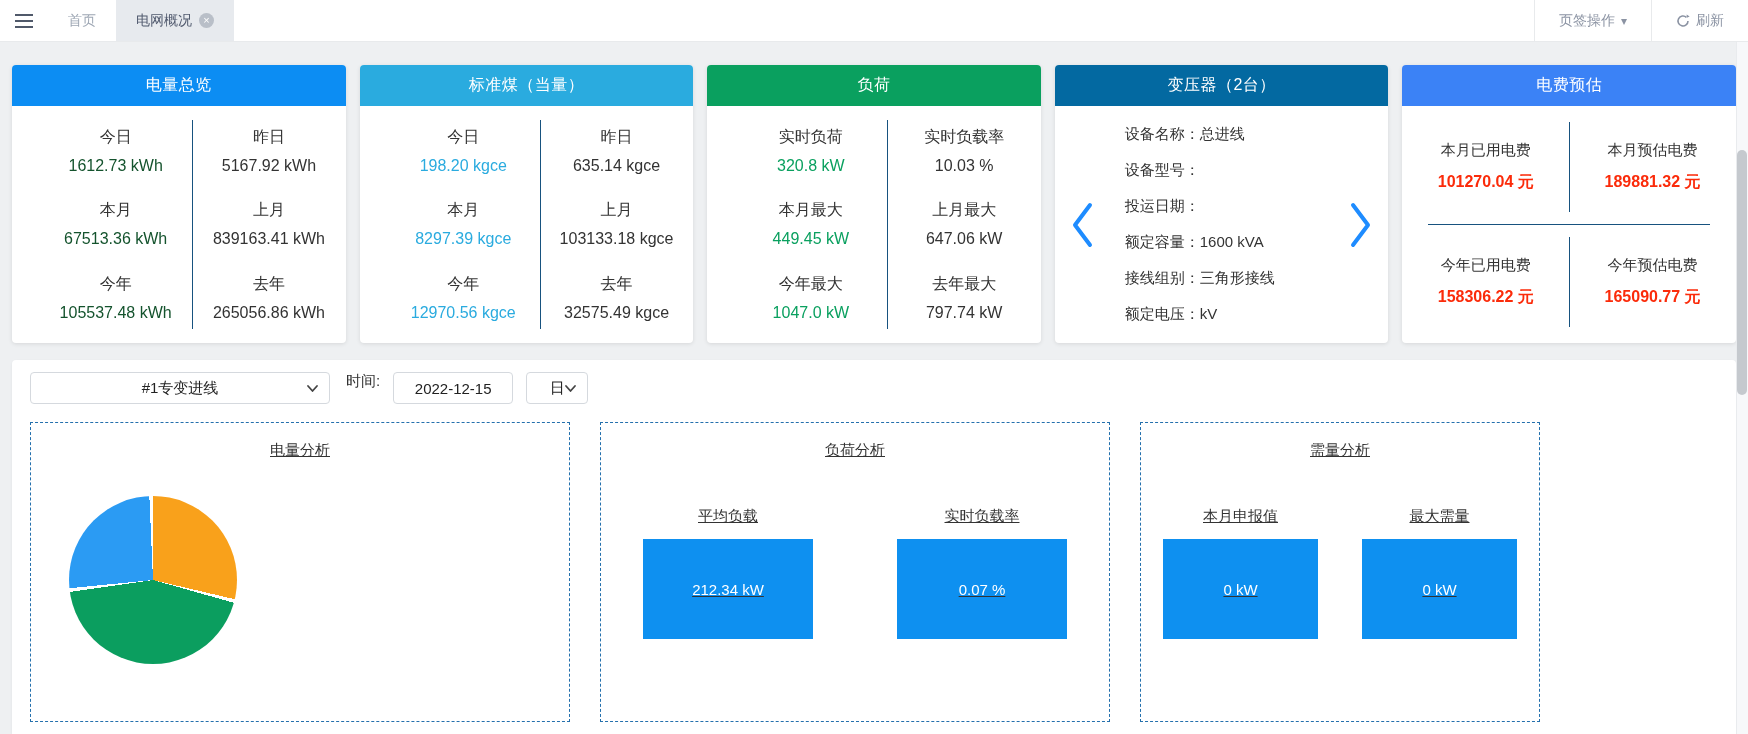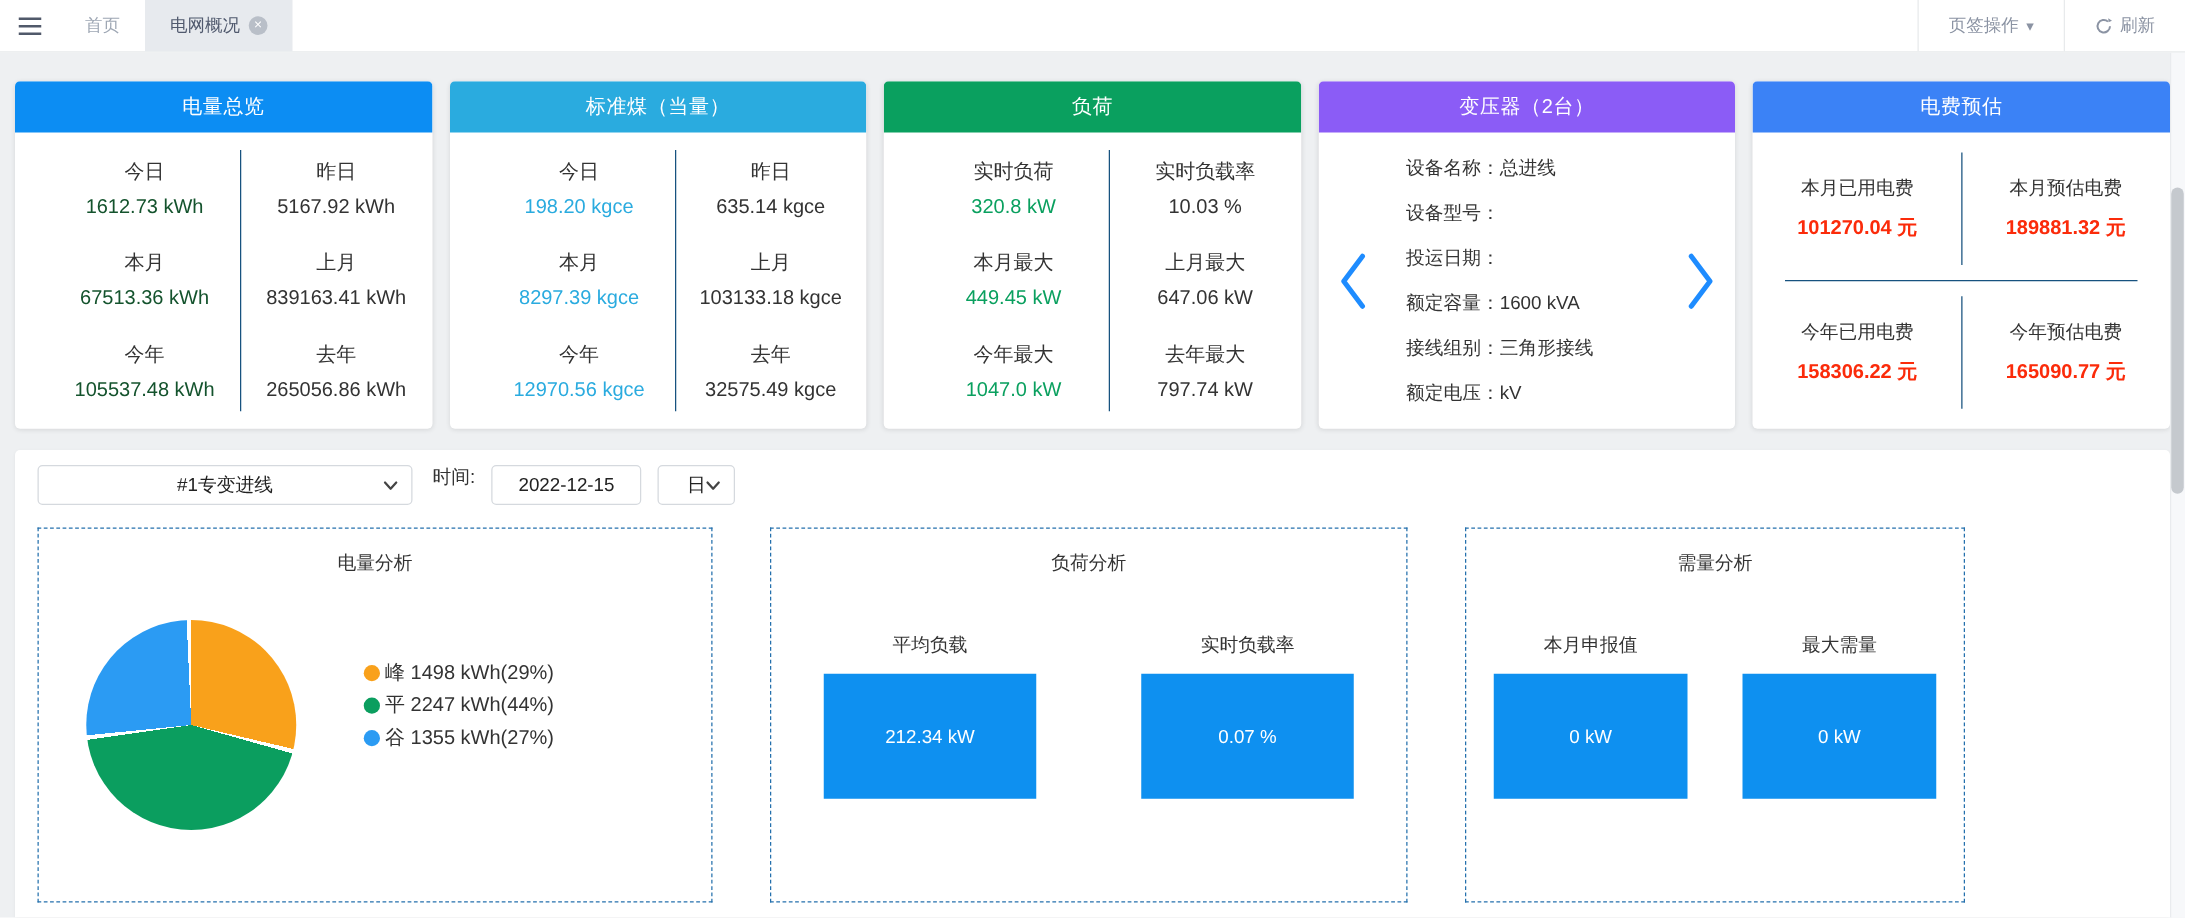--- a/index.html
+++ b/index.html
@@ -21,21 +21,21 @@
   .tb-divider { width:1px; background:#e8eaec; }
   .tb-btn { display:flex; align-items:center; gap:6px; padding:0 24px; font-size:14px; color:#8b93a3; cursor:pointer; white-space:nowrap; }
   .caret { font-size:12px; color:#8b93a3; }
   
   .cards { display:flex; gap:14px; margin:23px 12px 0; height:278px; }
   .card { flex:1; background:#fff; border-radius:4px; box-shadow:0 1px 4px rgba(0,0,0,.10); display:flex; flex-direction:column; overflow:hidden; }
   .card-header { height:41px; flex:0 0 41px; display:flex; align-items:center; justify-content:center; color:#fff; font-size:16px; letter-spacing:.5px; }
   .hdr-energy { background:#0c8df3; }
   .hdr-coal { background:#2aabdf; }
   .hdr-load { background:#0aa05f; }
-  .hdr-transformer { background:#8b5cf6; }
+  .hdr-transformer { background:#0369a1; }
   .hdr-cost { background:#3b82f6; }
   .stat-body { flex:1; position:relative; display:grid; grid-template-columns:1fr 1fr; grid-template-rows:1fr 1fr 1fr; padding:8px 0;margin-left:27px; }
   .stat-cell { display:flex; flex-direction:column; align-items:center; justify-content:center; gap:9px; }
   .stat-label { font-size:16px; color:#333; }
   .stat-value { font-size:16px; color:#333; }
   .val-blue  { color:#14532d; }
   .val-cyan  { color:#2aabdf; }
   .val-green { color:#0aa05f; }
   .val-red   { color:#fb2b0a; font-weight:bold; }
   .stat-divider { position:absolute; left:50%; top:14px; bottom:14px; width:1px; background:#17527f; }
@@ -56,21 +56,21 @@
   .section { position:absolute; left:12px; right:12px; top:360px; bottom:0; background:#fff; border-radius:4px 4px 0 0; box-shadow:0 1px 3px rgba(0,0,0,.06); }
   .filters { display:flex; gap:13px; padding:12px 0 0 18px; }
   .select-box { width:300px; height:32px; border:1px solid #d5d9de; border-radius:4px; background:#fff;
                 display:flex; align-items:center; justify-content:center; position:relative;
                 font-size:15px; color:#222; cursor:pointer; }
   .select-box .sel-caret { position:absolute; right:10px; top:9px; }
   .select-small { width:62px; }
   .time-label { font-size:15px; color:#333; margin-left:3px; }
   .date-input { width:120px; height:32px; border:1px solid #d5d9de; border-radius:4px; text-align:center; font-size:15px; color:#222; font-family:"Liberation Sans", sans-serif; }
   
-  .panels { position:absolute; top:62px; left:18px; display:flex; gap:46px; }
+  .panels { position:absolute; top:62px; left:18px; display:flex; gap:30px;text-decoration:underline; }
   .panel { border:1px dashed #2470ad; height:300px; position:relative; padding-top:18px; }
   .panel-energy { width:540px; }
   .panel-load   { width:510px; }
   .panel-demand { width:400px; }
   .panel-title { text-align:center; font-size:15px; color:#333; }
   .pie-area { display:flex; align-items:flex-start; padding-left:38px; }
   .pie { width:168px; height:168px; border-radius:50%; margin-top:36px; background:#ddd; }
   .legend { margin-left:54px; margin-top:68px; display:flex; flex-direction:column; gap:5px; }
   .legend-row { display:flex; align-items:center; gap:4px; font-size:16px; color:#333; }
   .legend-dot { width:13px; height:13px; border-radius:50%; flex:0 0 13px; }
@@ -284,34 +284,20 @@
       </svg>
     </div>
   </div>
 
   <div class="panels">
 
     <div class="panel panel-energy">
       <div class="panel-title">电量分析</div>
       <div class="pie-area">
         <div class="pie" style="background: conic-gradient(rgb(249, 161, 27) 0%, rgb(249, 161, 27) 28.6725%, rgb(255, 255, 255) 28.6725%, rgb(255, 255, 255) 29.3725%, rgb(11, 158, 95) 29.3725%, rgb(11, 158, 95) 72.7314%, rgb(255, 255, 255) 72.7314%, rgb(255, 255, 255) 73.4314%, rgb(43, 155, 243) 73.4314%, rgb(43, 155, 243) 99.3%, rgb(255, 255, 255) 99.3%, rgb(255, 255, 255) 100%);"></div>
-        <div class="legend">
-          <div class="legend-row">
-            <span class="legend-dot" style="background:#f9a11b"></span>
-            <span>峰 1498 kWh(29%)</span>
-          </div>
-          <div class="legend-row">
-            <span class="legend-dot" style="background:#0b9e5f"></span>
-            <span>平 2247 kWh(44%)</span>
-          </div>
-          <div class="legend-row">
-            <span class="legend-dot" style="background:#2b9bf3"></span>
-            <span>谷 1355 kWh(27%)</span>
-          </div>
-        </div>
       </div>
     </div>
 
     <div class="panel panel-load">
       <div class="panel-title">负荷分析</div>
       <div class="metrics">
         <div class="metric">
           <div class="metric-label">平均负载</div>
           <div class="metric-box">212.34 kW</div>
         </div>

